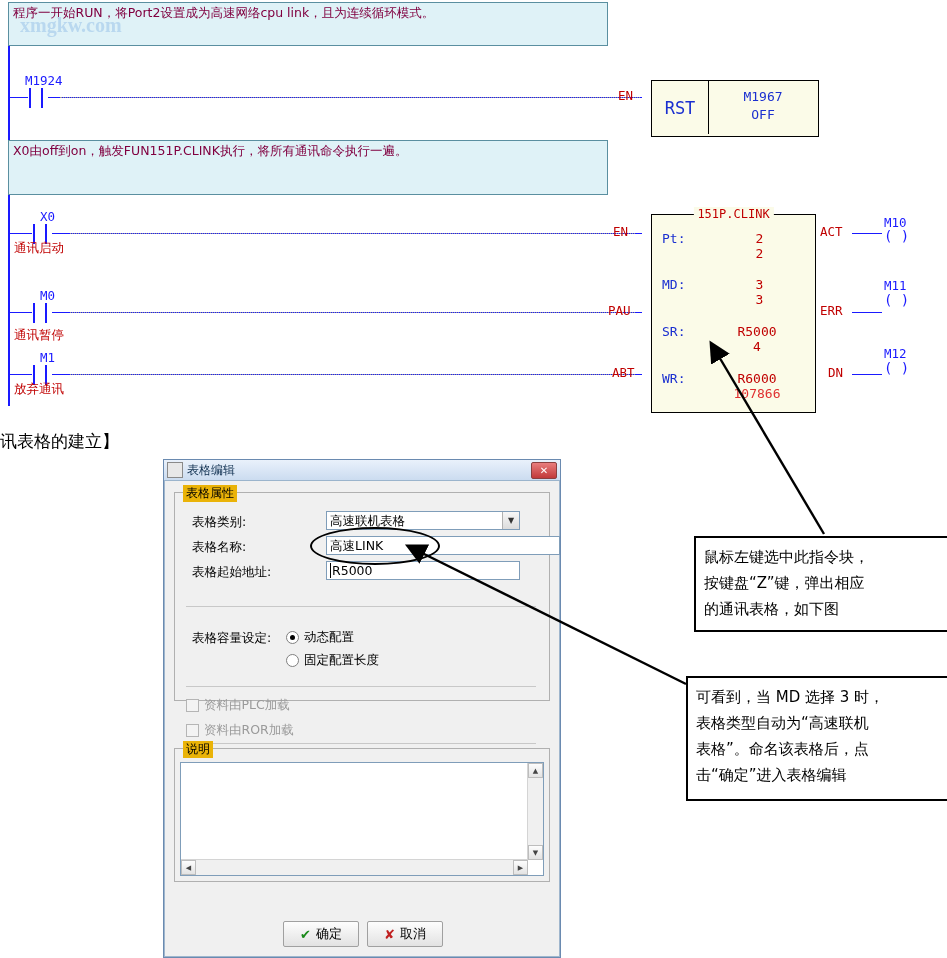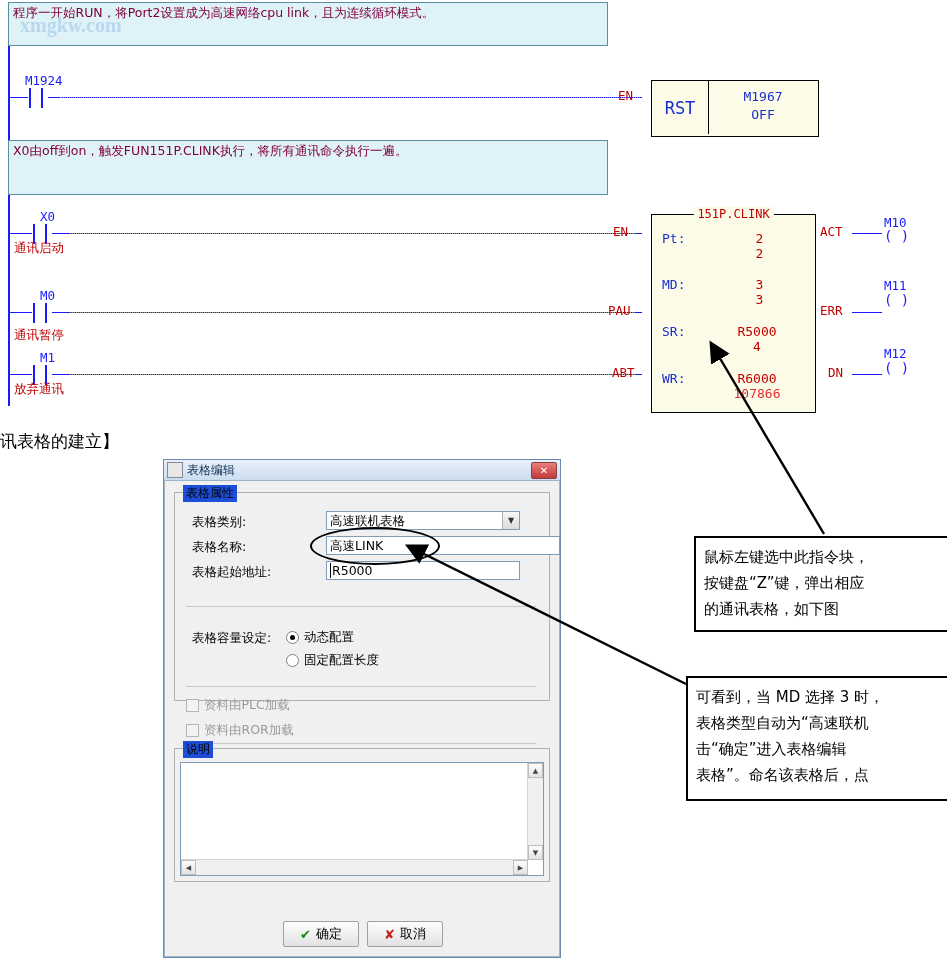--- a/index.html
+++ b/index.html
@@ -76,21 +76,21 @@
   #dlg-title .t{flex:1;margin-left:4px;color:#103050;font-size:12px;}
   .winbtn{
     width:24px;height:15px;border:1px solid #8a4040;border-radius:2px;
     background:linear-gradient(#e87d7d,#c23a3a);color:#fff;font-size:10px;
     display:flex;align-items:center;justify-content:center;margin-left:2px;
   }
   .grp{
     position:absolute;border:1px solid #b0b0b0;background:transparent;
   }
   .grp>.gl{
-    position:absolute;top:-8px;left:8px;background:#1d4ed8;padding:0 3px;font-size:12px;color:#000;
+    position:absolute;top:-8px;left:8px;background:#eab308;padding:0 3px;font-size:12px;color:#000;
   }
   .fld-label{position:absolute;font-size:12.5px;color:#000;}
   .input{
     position:absolute;background:#fff;border:1px solid #7f9db9;
     font-family:"DejaVu Sans", sans-serif;font-size:12.5px;color:#000;
     padding:1px 3px;box-sizing:border-box;
   }
   .combo{
     position:absolute;background:#fff;border:1px solid #7f9db9;
     font-size:12.5px;box-sizing:border-box;padding:1px 3px;
@@ -311,22 +311,22 @@
 
 <div class="callout" id="co-top" style="left:694px;top:536px;width:260px;height:96px;">
   <div>鼠标左键选中此指令块，</div>
   <div>按键盘“Z”键，弹出相应</div>
   <div>的通讯表格，如下图</div>
 </div>
 
 <div class="callout" id="co-bottom" style="left:686px;top:676px;width:268px;height:125px;">
   <div>可看到，当 MD 选择 3 时，</div>
   <div>表格类型自动为“高速联机</div>
+  <div>表格”。命名该表格后，点</div>
   <div>击“确定”进入表格编辑</div>
-  <div>表格”。命名该表格后，点</div>
 </div>
 
 <svg class="arrow-layer">
   <defs>
     <marker id="ah" markerWidth="9" markerHeight="9" refX="2" refY="4.5" orient="auto">
       <path d="M0,0 L9,4.5 L0,9 z" fill="#000"></path>
     </marker>
   </defs>
   <path d="M 824,534 L 718,355" stroke="#000" stroke-width="2.4" fill="none" marker-end="url(#ah)"></path>
   <path d="M 686,684 L 420,552" stroke="#000" stroke-width="2.4" fill="none" marker-end="url(#ah)"></path>

